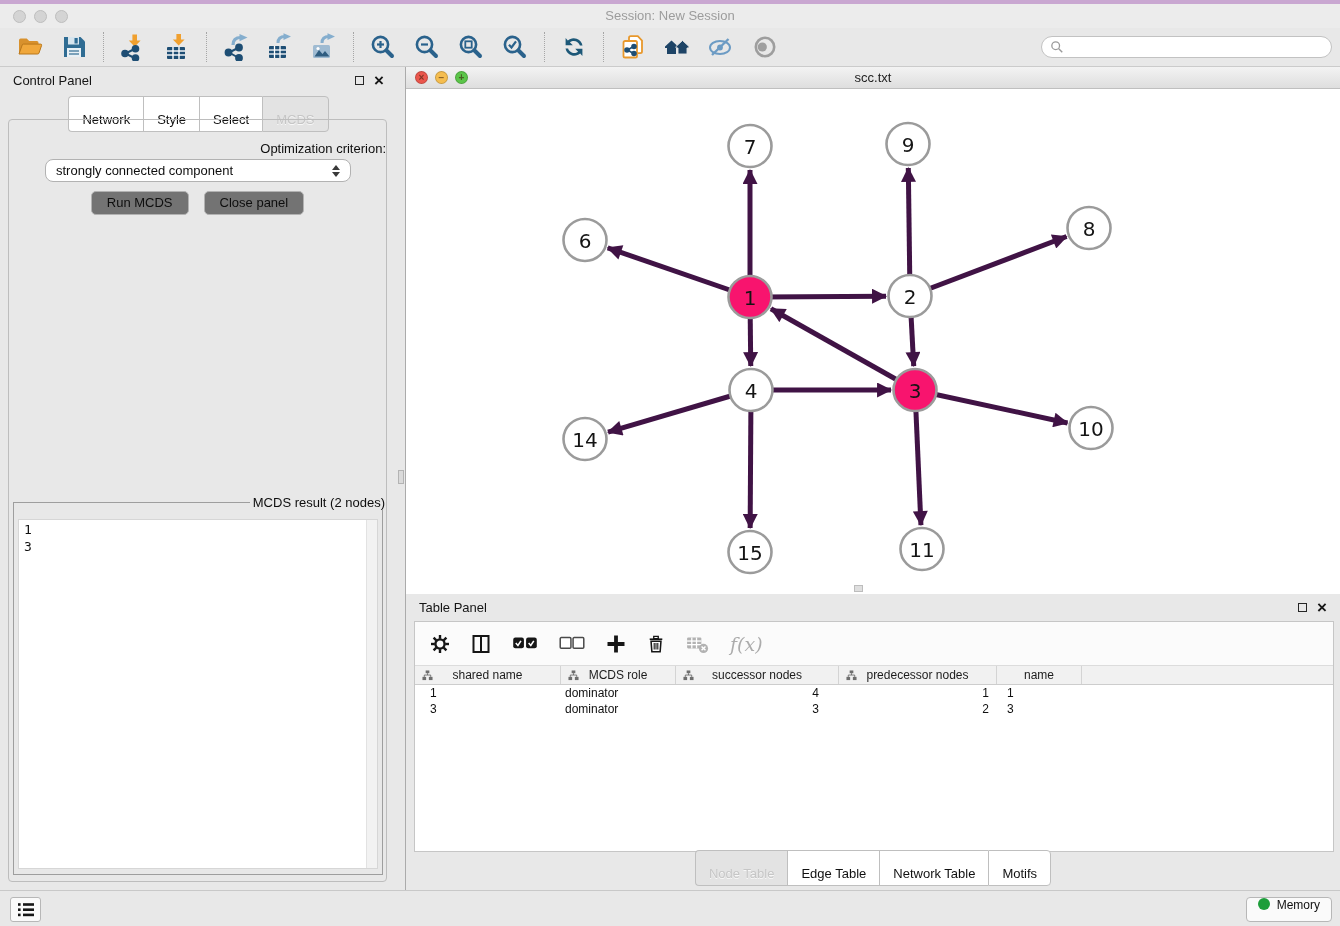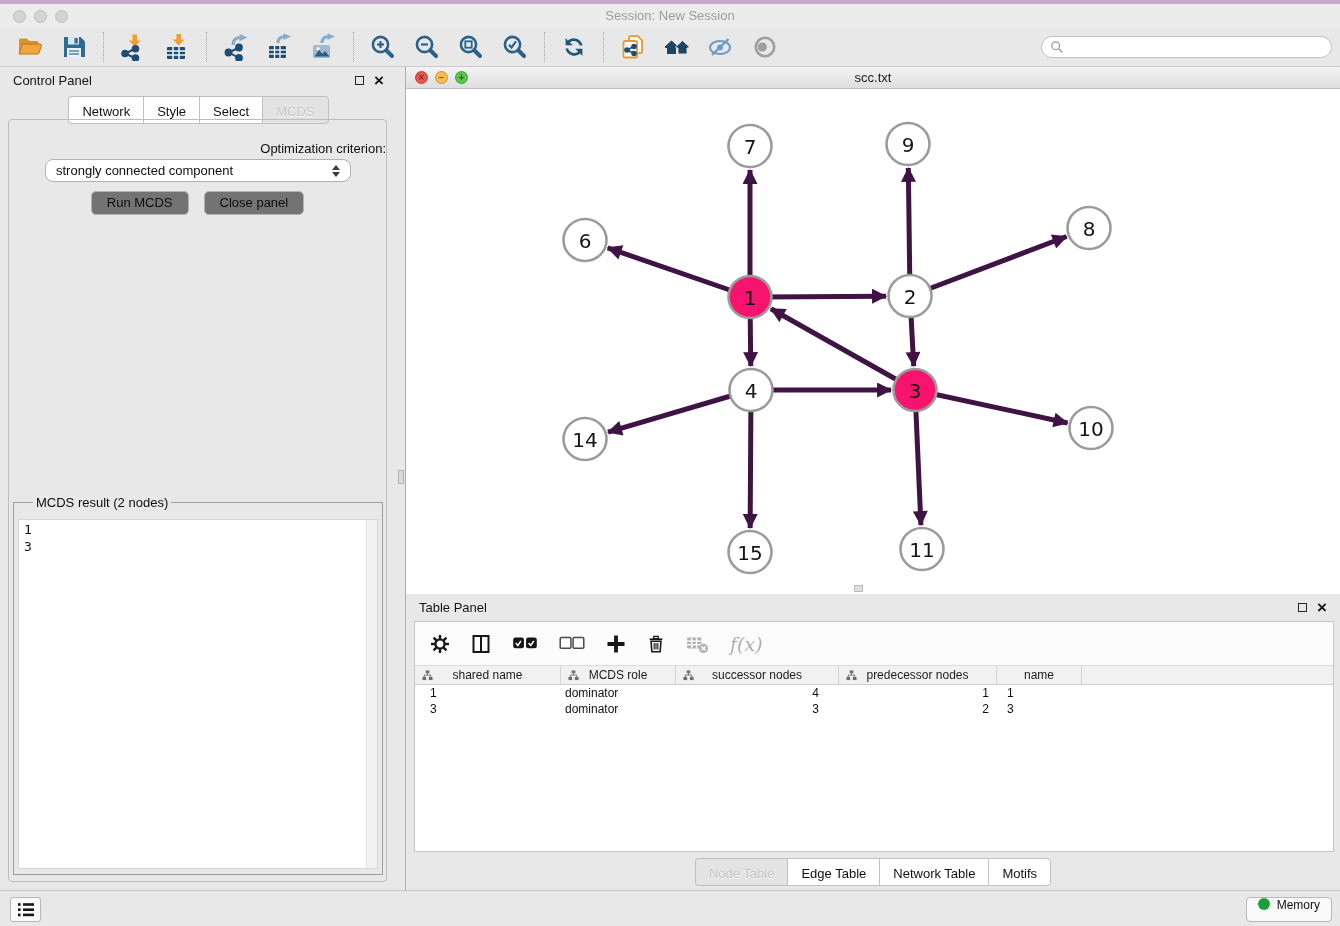--- a/index.html
+++ b/index.html
@@ -29,42 +29,42 @@
 
   
   .control-panel { position:absolute; left:0; top:67px; width:397px; height:823px; }
   .cp-header { position:absolute; top:0; left:0; right:0; height:27px; display:flex; align-items:center; padding:0 13px; }
   .p-title { font-size:13px; color:#151515; }
   .panel-icons { margin-left:auto; display:flex; gap:10px; align-items:center; }
   .float-ic { width:9px; height:9px; border:1.5px solid #262626; display:inline-block; }
   .close-ic { font-size:17px; font-weight:bold; color:#151515; line-height:10px; }
   .seg-tabs { display:flex; justify-content:center; }
   .cp-tabs { position:absolute; top:29px; left:0; right:0; }
-  .seg-tab { font-size:13px; padding:7px 13px 4px; background:#FFF; border:1px solid #BFBFBF;
+  .seg-tab { font-size:13px; padding:15px 13px 4px; background:#FFF; border:1px solid #BFBFBF;
              border-right:none; color:#111; cursor:pointer; font-family:inherit; }
   .seg-tab:first-child { border-radius:4px 0 0 4px; }
   .seg-tab:last-child { border-radius:0 4px 4px 0; border-right:1px solid #BFBFBF; }
   .seg-tab.selected { background:#E3E3E3; color:#C6C6C6; text-shadow:0 1px 0 #F8F8F8; }
   .cp-content { position:absolute; left:8px; top:52px; width:379px; bottom:8px;
                 border:1px solid #BDBDBD; border-radius:4px; }
   .opt-label { margin-top:21px; text-align:right; font-size:13px; color:#0E0E0E; }
   .dropdown { position:absolute; left:36px; right:35px; top:39px; height:23px; background:#FFF;
               border:1px solid #B2B2B2; border-radius:8px; display:flex; align-items:center;
               padding:0 10px; font-size:13px; color:#0E0E0E; cursor:pointer; }
   .dd-stepper { margin-left:auto; display:flex; flex-direction:column; gap:2px; }
   .tri-up { width:0; height:0; border-left:4px solid transparent; border-right:4px solid transparent;
             border-bottom:5px solid #3A3A3A; }
   .tri-down { width:0; height:0; border-left:4px solid transparent; border-right:4px solid transparent;
               border-top:5px solid #3A3A3A; }
   .cp-buttons { position:absolute; top:71px; left:0; right:0; display:flex; justify-content:center; gap:15px; }
   .cp-btn { font-size:13px; padding:3px 15px 4px; background:#737373; border:1px solid #B2B2B2;
             border-radius:5px; color:#0E0E0E; font-family:inherit; cursor:pointer; }
   .result-box { position:absolute; left:4px; right:3px; top:375px; bottom:6px;
                 border:1px solid #9E9E9E; margin:0; padding:0; }
-  .result-box legend { font-size:13px; color:#0E0E0E; padding:0 3px; margin-left:19px; }
+  .result-box legend { font-size:13px; color:#0E0E0E; padding:0 3px; margin-left:6px;text-align:right; }
   .result-area { position:absolute; left:4px; right:4px; top:9px; bottom:5px; background:#FFF;
                  border:1px solid #D6D6D6; }
   #result-lines { font-family:"DejaVu Sans Mono",monospace; font-size:13px; color:#111;
                   padding:1px 5px; line-height:17px; }
   .result-scrollbar { position:absolute; top:0; right:0; width:11px; bottom:0; background:#F2F2F2;
                       border-left:1px solid #E2E2E2; }
 
   
   .v-splitter { position:absolute; left:397px; top:67px; width:9px; height:823px;
                 background:#E8E8E8; border-right:1px solid #ABABAB; }

